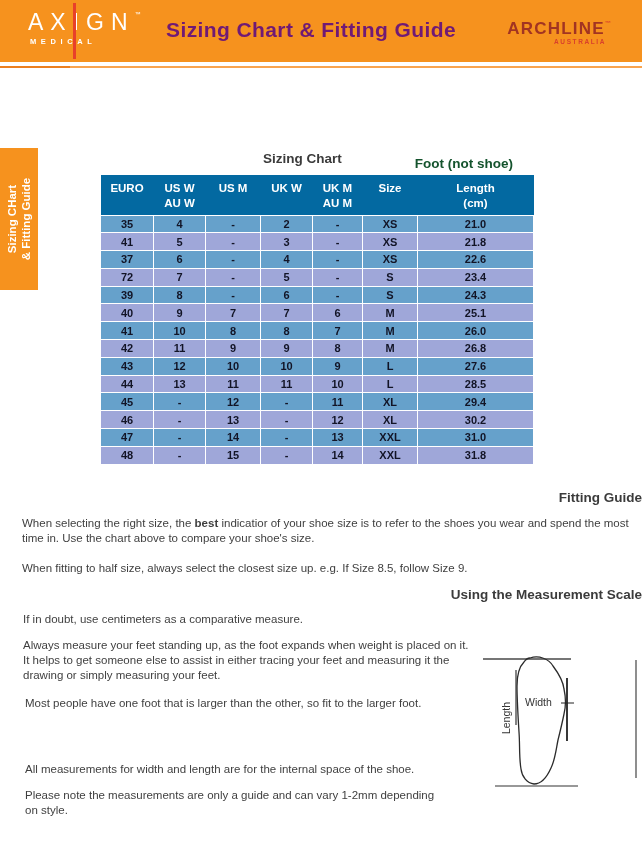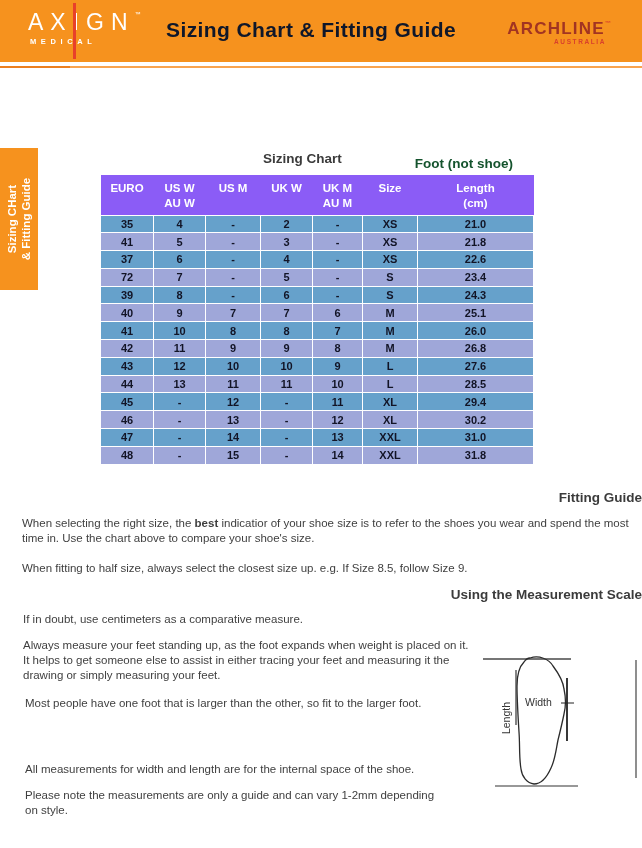--- a/index.html
+++ b/index.html
@@ -8,21 +8,21 @@
   #page { position:relative; width:642px; height:848px; background:#ffffff; overflow:hidden; }
 
   
   .top-bar { position:absolute; left:0; top:0; width:642px; height:62px; background:#F6921E; }
   .axign { position:absolute; left:28px; top:11px; color:#fff; }
   .axign-name { font-size:23px; letter-spacing:7px; font-weight:400; line-height:1; }
   .axign-tm { font-size:6px; vertical-align:top; letter-spacing:0; }
   .axign-sub { font-size:7.5px; font-weight:bold; letter-spacing:4.6px; margin-top:3px; padding-left:2px; }
   .axign-stroke { position:absolute; left:73px; top:3px; width:2.5px; height:56px; background:#E8402A; }
   .bar-title { position:absolute; left:120px; right:140px; top:18px; text-align:center;
-               color:#0f172a; font-size:21px; font-weight:bold; letter-spacing:0.4px; }
+               color:#701a75; font-size:21px; font-weight:bold; letter-spacing:0.4px; }
   .archline { position:absolute; right:30px; top:20px; text-align:right; }
   .archline-name { font-size:17px; font-weight:bold; color:#A23422; letter-spacing:1.2px; line-height:1; }
   .archline-tm { font-size:6px; vertical-align:top; color:#D9402C; }
   .archline-sub { font-size:6.5px; font-weight:bold; color:#D9402C; letter-spacing:1.6px; margin-top:1px; padding-right:6px; }
   .rule { position:absolute; top:66px; left:0; width:642px; height:2px; background:#F9A44F; }
   .rule-left { position:absolute; top:66px; left:0; width:70px; height:2px; background:#EC7F1F; }
 
   
   .side-tab { position:absolute; left:0; top:148px; width:38px; height:142px; background:#F6921E; }
   .side-tab-text { position:absolute; left:0; top:148px; width:142px; height:38px;
@@ -30,21 +30,21 @@
                    display:flex; flex-direction:column; justify-content:center; align-items:center;
                    color:#fff; font-weight:bold; font-size:11.5px; line-height:1.25; text-align:center; }
 
   
   .chart-title { position:absolute; top:151px; left:100px; width:405px; text-align:center;
                  font-size:13.5px; font-weight:bold; color:#3b3b3b; }
   .foot-label  { position:absolute; top:156px; left:413px; width:100px; text-align:right;
                  font-size:13.5px; font-weight:bold; color:#14532d; }
   .size-table { position:absolute; top:175px; left:100px; width:433px;
                 border-collapse:collapse; table-layout:fixed; }
-  .size-table th { background:#8b5cf6; color:#fff; font-size:11.5px; font-weight:bold;
+  .size-table th { background:#0369a1; color:#fff; font-size:11.5px; font-weight:bold;
                    vertical-align:top; padding-top:6px; height:40px; line-height:1.3; text-align:center; }
   .size-table th .l2 { display:block; }
   .size-table td { height:17.8px; text-align:center; vertical-align:middle; font-size:11px;
                    font-weight:bold; color:#121426; border:1px solid #ffffff; padding:0; }
   .size-table tbody tr:nth-child(odd)  td { background:#66A1CB; }
   .size-table tbody tr:nth-child(even) td { background:#9FA7D9; }
 
   
   .sec-heading { position:absolute; left:0; width:642px; text-align:right;
                  font-size:13.5px; font-weight:bold; color:#3b3b3b; }

